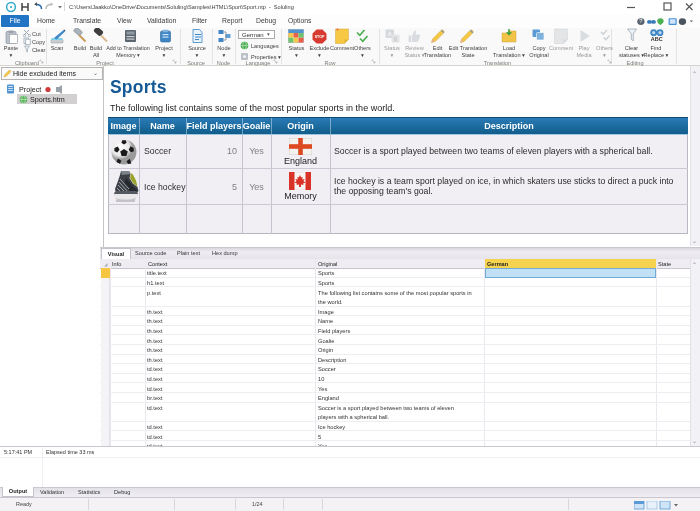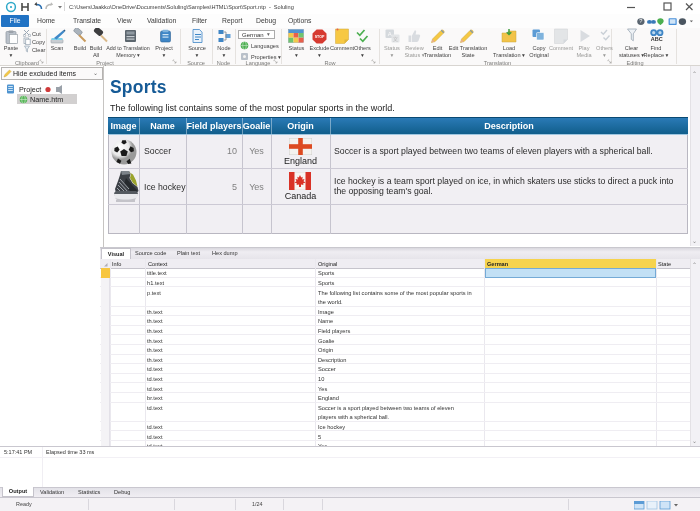--- a/index.html
+++ b/index.html
@@ -284,21 +284,21 @@
 <svg class="a" style="left:44px;top:85px;" width="22" height="9" viewBox="0 0 22 9">
   <circle cx="4" cy="4.5" r="2.6" fill="#cf3a3a"></circle>
   <path d="M12 2h3l3-2v9l-3-2h-3z" fill="#9aa1a9"></path>
 </svg>
 <div class="a" style="left:17px;top:93.5px;width:60px;height:10px;background:#d2d0d0;"></div>
 <svg class="a" style="left:19px;top:94.5px;" width="9" height="9" viewBox="0 0 9 9">
   <circle cx="4.5" cy="4.5" r="3.8" fill="#57b558"></circle>
   <ellipse cx="4.5" cy="4.5" rx="1.8" ry="3.8" fill="none" stroke="#d0ecd0" stroke-width=".6"></ellipse>
   <path d="M.7 4.5h7.6" stroke="#d0ecd0" stroke-width=".6"></path>
 </svg>
-<div class="a" style="left:30px;top:94.5px;font-size:7.2px;color:#222;">Name.htm</div>
+<div class="a" style="left:30px;top:94.5px;font-size:7.2px;color:#222;">Sports.htm</div>
 
 <div class="a" style="left:105px;top:66px;width:585px;height:180px;background:#fff;"></div>
 
 <div class="a" style="left:690px;top:66px;width:10px;height:180px;background:#f2f1f5;border-left:1px solid #e3e1e5;box-sizing:border-box;"></div>
 <div class="a" style="left:692px;top:70px;font-size:6px;color:#888;">⌃</div>
 <div class="a" style="left:692px;top:237px;font-size:6px;color:#888;">⌄</div>
 
 <div class="a" style="left:110px;top:76.5px;font-size:17.5px;font-weight:bold;color:#155a96;letter-spacing:.2px;">Sports</div>
 <div class="a" style="left:110px;top:102.5px;font-size:9px;color:#1c1c1c;">The following list contains some of the most popular sports in the world.</div>
 
@@ -368,21 +368,21 @@
 </svg>
 <div class="a" style="left:144px;top:182px;font-size:8.7px;color:#2b2b2b;">Ice hockey</div>
 <div class="a" style="left:186px;top:182px;width:51px;text-align:right;font-size:9px;color:#808080;">5</div>
 <div class="a" style="left:242px;top:182px;width:29px;text-align:center;font-size:9px;color:#808080;">Yes</div>
 <svg class="a" style="left:289px;top:172px;" width="22" height="18" viewBox="0 0 22 18">
   <rect x="0" y="0" width="22" height="18" fill="#f7f5f2" stroke="#c9c7c4" stroke-width=".5"></rect>
   <rect x="0" y="0" width="5.5" height="18" fill="#d93226"></rect>
   <rect x="16.5" y="0" width="5.5" height="18" fill="#d93226"></rect>
   <path d="M11 3l1.2 2.5 1.5-.8-.5 2.8 2.3-.4-1 2.2 2 1.2-2.5 1 .5 1.5-2.5-.4L12 15h-2l0-2.4-2.5.4.5-1.5-2.5-1 2-1.2-1-2.2 2.3.4-.5-2.8 1.5.8z" fill="#d93226"></path>
 </svg>
-<div class="a" style="left:271px;top:191px;width:59px;text-align:center;font-size:9px;color:#1c1c1c;">Canada</div>
+<div class="a" style="left:271px;top:191px;width:59px;text-align:center;font-size:9px;color:#1c1c1c;">Memory</div>
 <div class="a" style="left:334px;top:177px;width:350px;font-size:8.7px;color:#2b2b2b;line-height:9.5px;">Ice hockey is a team sport played on ice, in which skaters use sticks to direct a puck into the opposing team's goal.</div>
 
 <div class="a" style="left:100px;top:247px;width:600px;height:12px;background:linear-gradient(#d9d8de,#efedf2 35%,#e6e4ea);border-top:1px solid #c9c8ce;box-sizing:border-box;"></div>
 <div class="a" style="left:101px;top:248px;width:30px;height:11px;background:#fff;border:1px solid #c5c3cb;border-bottom:none;font-size:5.6px;font-weight:bold;color:#222;text-align:center;line-height:11px;box-sizing:border-box;">Visual</div>
 <div class="a" style="left:135px;top:250px;font-size:5.6px;color:#333;">Source code</div>
 <div class="a" style="left:177px;top:250px;font-size:5.6px;color:#333;">Plain text</div>
 <div class="a" style="left:212px;top:250px;font-size:5.6px;color:#333;">Hex dump</div>
 
 <div class="a" style="left:100px;top:259px;width:590px;height:187px;background:#fff;"></div>
 

